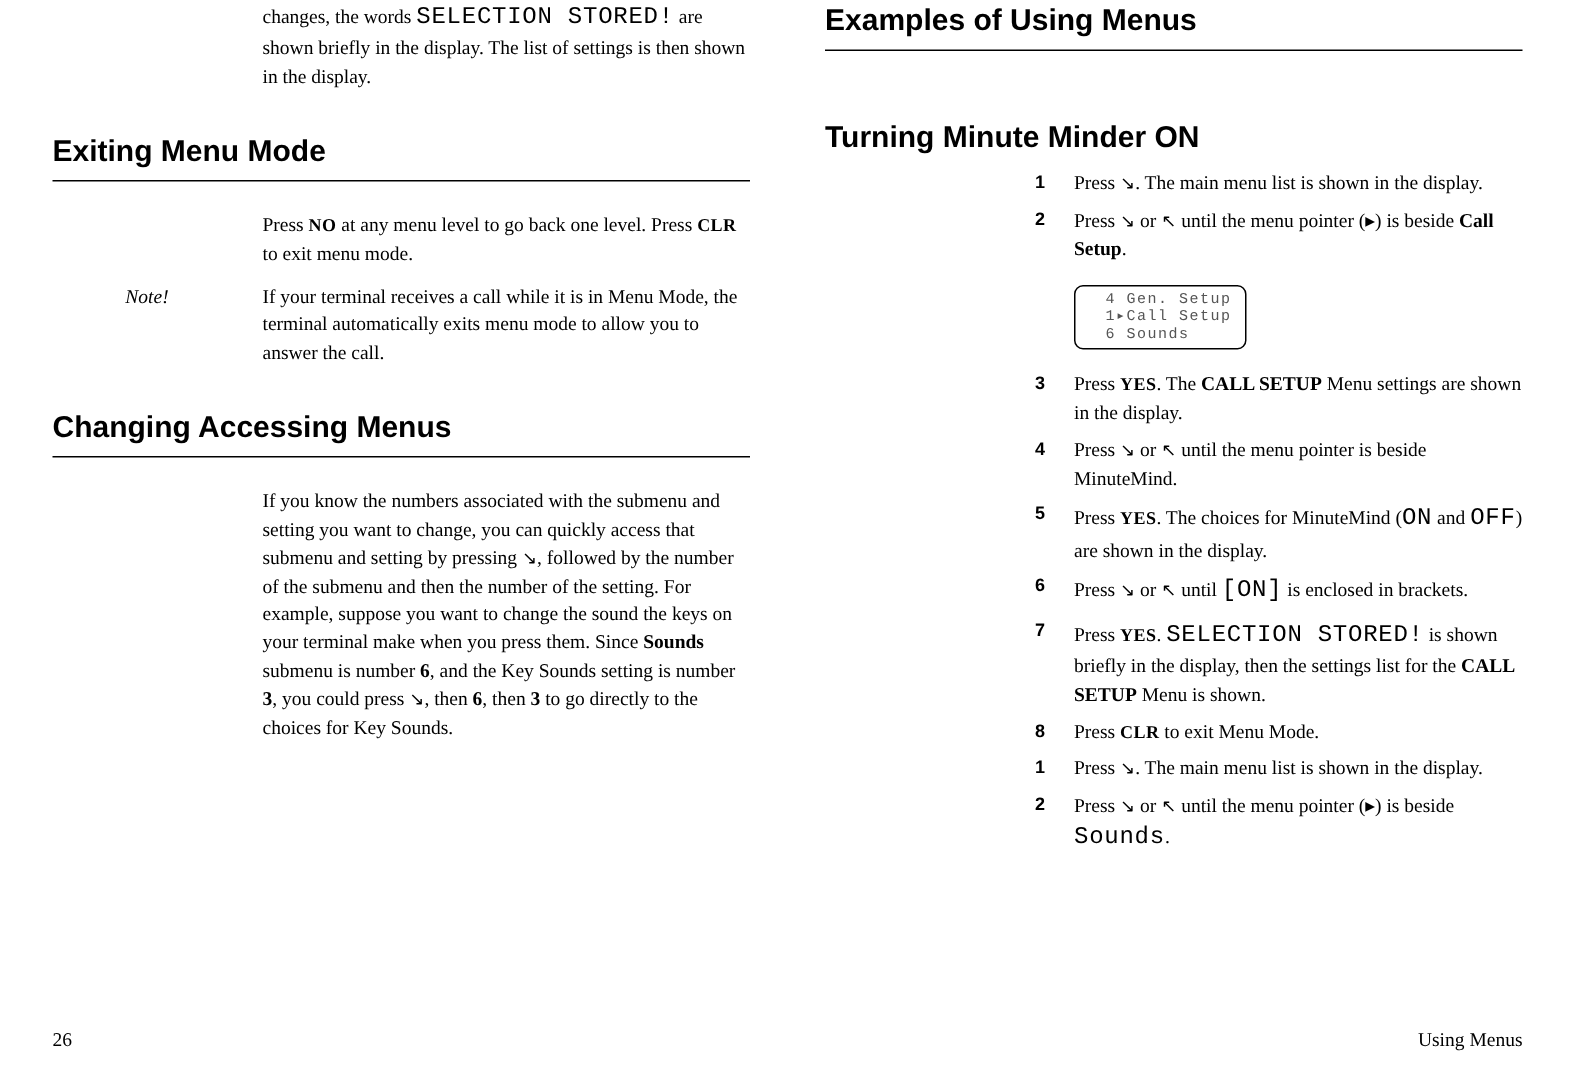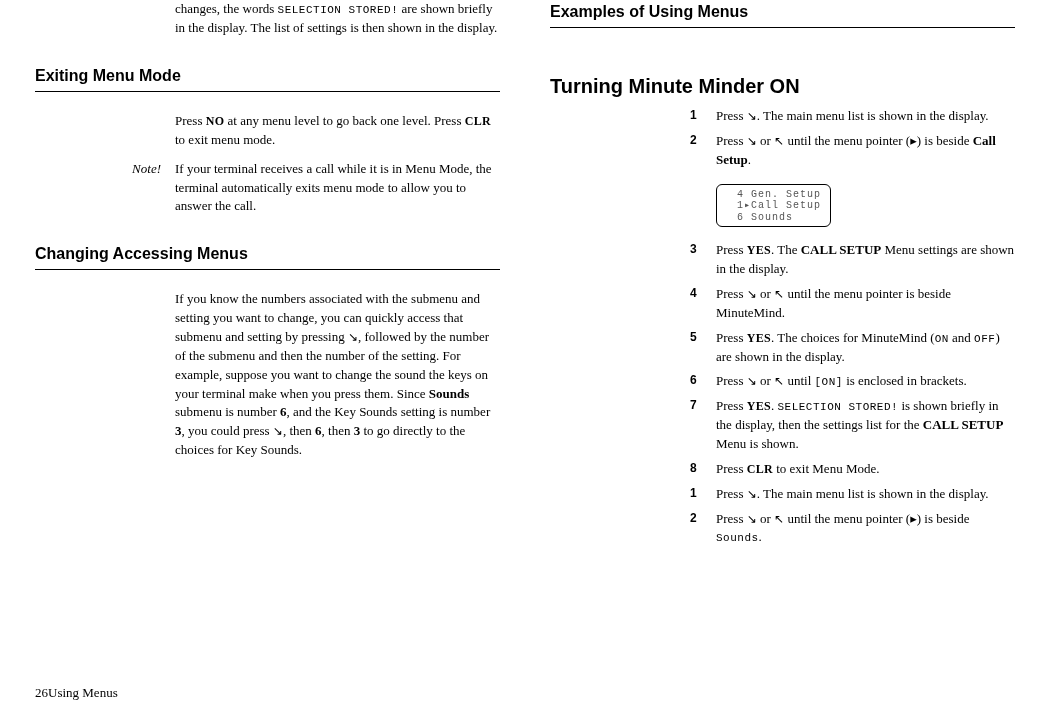--- a/index.html
+++ b/index.html
@@ -30,51 +30,51 @@
     }
     .hanging {
       padding-left: 140px;
     }
     .para {
       margin-bottom: 8px;
     }
     h2.section {
       font-family: Arial, Helvetica, sans-serif;
       font-weight: bold;
-      font-size: 16px;
+      font-size: 20px;
       margin-top: 26px;
       margin-bottom: 2px;
       border-bottom: 1px solid #000;
       padding-bottom: 4px;
     }
     h2.section + .space { height: 18px; }
     h3.subsection {
       font-family: Arial, Helvetica, sans-serif;
       font-weight: bold;
       font-size: 20px;
       margin-top: 14px;
       margin-bottom: 6px;
     }
     .note-row {
       display: flex;
       margin-top: 10px;
     }
     .note-label {
       width: 140px;
       flex: none;
-      text-align: right;
+      text-align: center;
       padding-right: 14px;
       font-style: italic;
     }
     .note-body {
       flex: 1;
     }
     .mono {
       font-family: 'Courier New', Courier, monospace;
-      font-size: 11px;
+      font-size: 16px;
       letter-spacing: 0.5px;
     }
     .sc {
       font-variant: small-caps;
       font-weight: bold;
       font-size: 12px;
       letter-spacing: 0.3px;
       text-align: right;
     }
     .bold { font-weight: bold; }
@@ -108,21 +108,21 @@
       color: #555;
       min-width: 115px;
     }
     .lcd-line { white-space: pre; }
     .footer {
       position: absolute;
       bottom: 10px;
       left: 35px;
       right: 35px;
       display: flex;
-      justify-content: flex-start;
+      justify-content: space-between;
       font-size: 13px;
     }
     .arrow {
       font-family: Arial, sans-serif;
       font-size: 12px;
       display: inline-block;
     }
     .pointer {
       font-family: Arial, sans-serif;
     }

